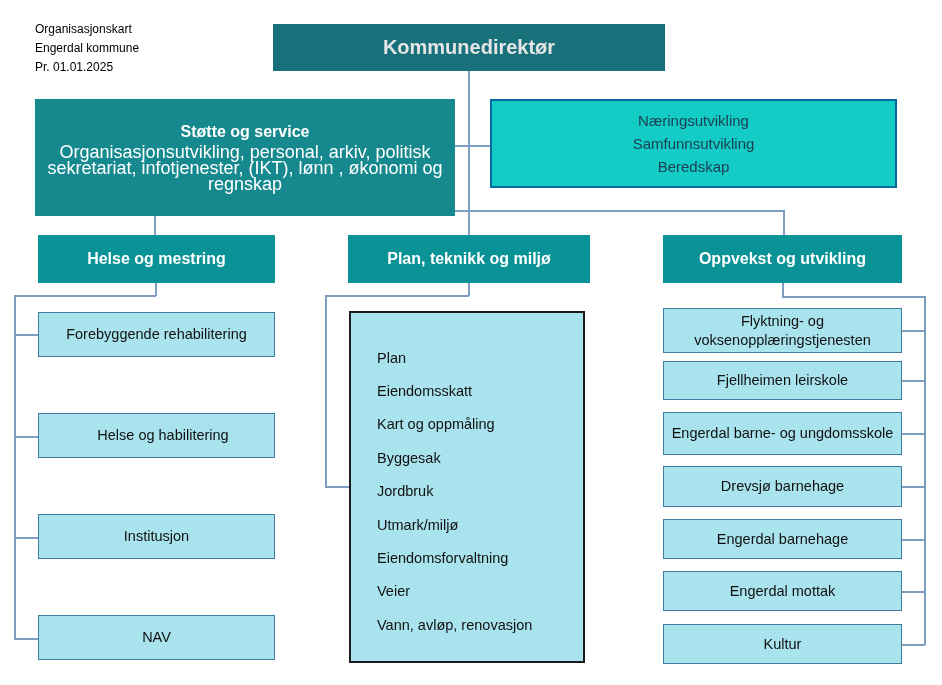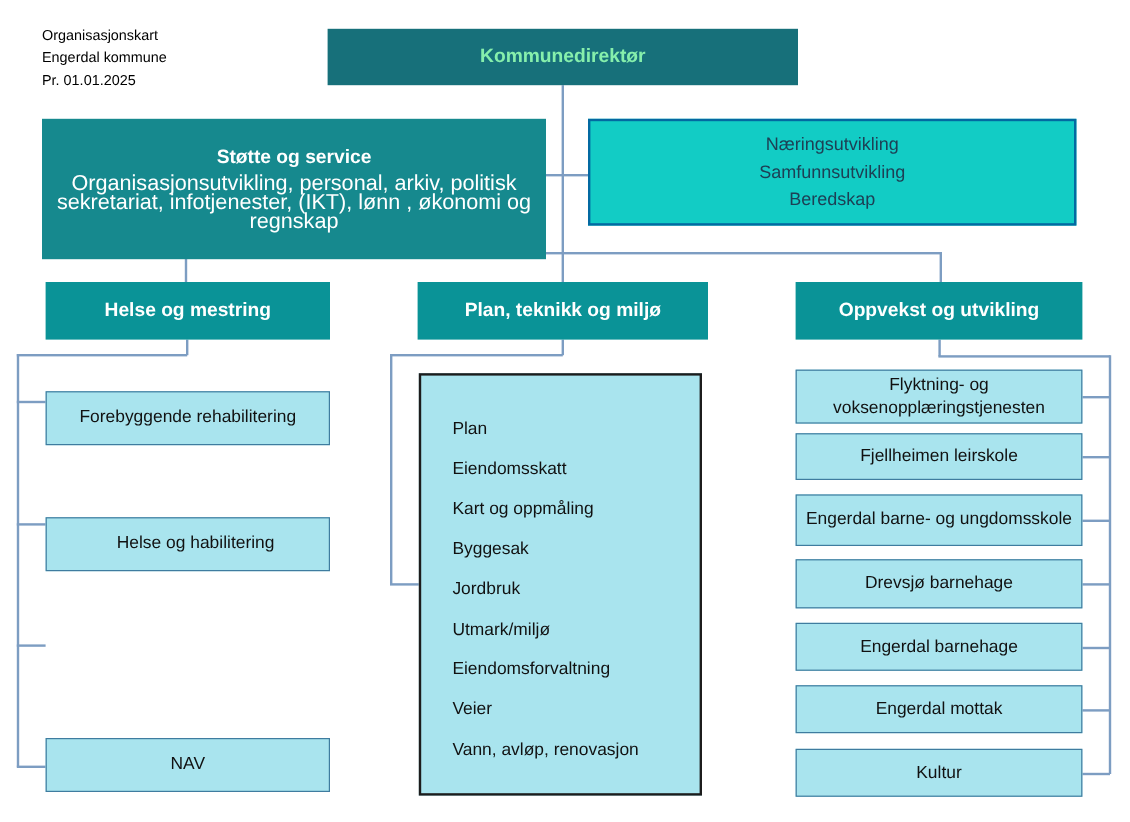--- a/index.html
+++ b/index.html
@@ -7,21 +7,21 @@
     position:relative;width:942px;height:685px;background:#ffffff;
     font-family:"Liberation Sans", sans-serif;overflow:hidden;
   }
   .abs{position:absolute;}
   .corner-text{
     left:35px;top:20px;font-size:12px;line-height:19px;color:#000;
   }
   .box{display:flex;align-items:center;justify-content:center;text-align:center;box-sizing:border-box;}
   .root-box{
     left:273px;top:24px;width:392px;height:47px;background:#17707a;
-    color:#86efac;font-weight:bold;font-size:16px;
+    color:#e5e5e5;font-weight:bold;font-size:20px;
   }
   .stotte-box{
     left:35px;top:99px;width:420px;height:117px;background:#16898e;
     color:#fff;flex-direction:column;padding:4px 6px;
   }
   .stotte-title{font-weight:bold;font-size:16px;margin-bottom:3px;}
   .stotte-sub{font-size:18px;line-height:16px;}
   .naering-box{
     left:490px;top:99px;width:407px;height:89px;background:#12ccc5;
     border:2px solid #0369a1;color:#1d4055;font-size:15px;line-height:23px;
@@ -111,25 +111,28 @@
   <div class="abs box dept-header hdr-helse">
     <span>Helse og mestring</span>
   </div>
   <div class="abs box dept-header hdr-plan">
     <span>Plan, teknikk og miljø</span>
   </div>
   <div class="abs box dept-header hdr-oppvekst">
     <span>Oppvekst og utvikling</span>
   </div>
 
-  <div class="abs box unit unit-left" style="top:326px;align-items:center;">
+  <div class="abs box unit unit-left" style="top:312px;align-items:center;">
     <span>Forebyggende rehabilitering</span>
   </div>
-  <div class="abs box unit unit-left" style="top:431px;padding-left:19px;">
+  <div class="abs box unit unit-left" style="top:413px;padding-left:19px;">
     <span>Helse og habilitering</span>
+  </div>
+  <div class="abs box unit unit-left" style="top:514px;">
+    <span>Institusjon</span>
   </div>
   <div class="abs box unit unit-left" style="top:615px;">
     <span>NAV</span>
   </div>
 
   <div class="abs plan-box">
     <div class="plan-list">
       <div class="plan-item">Plan</div>
       <div class="plan-item">Eiendomsskatt</div>
       <div class="plan-item">Kart og oppmåling</div>

